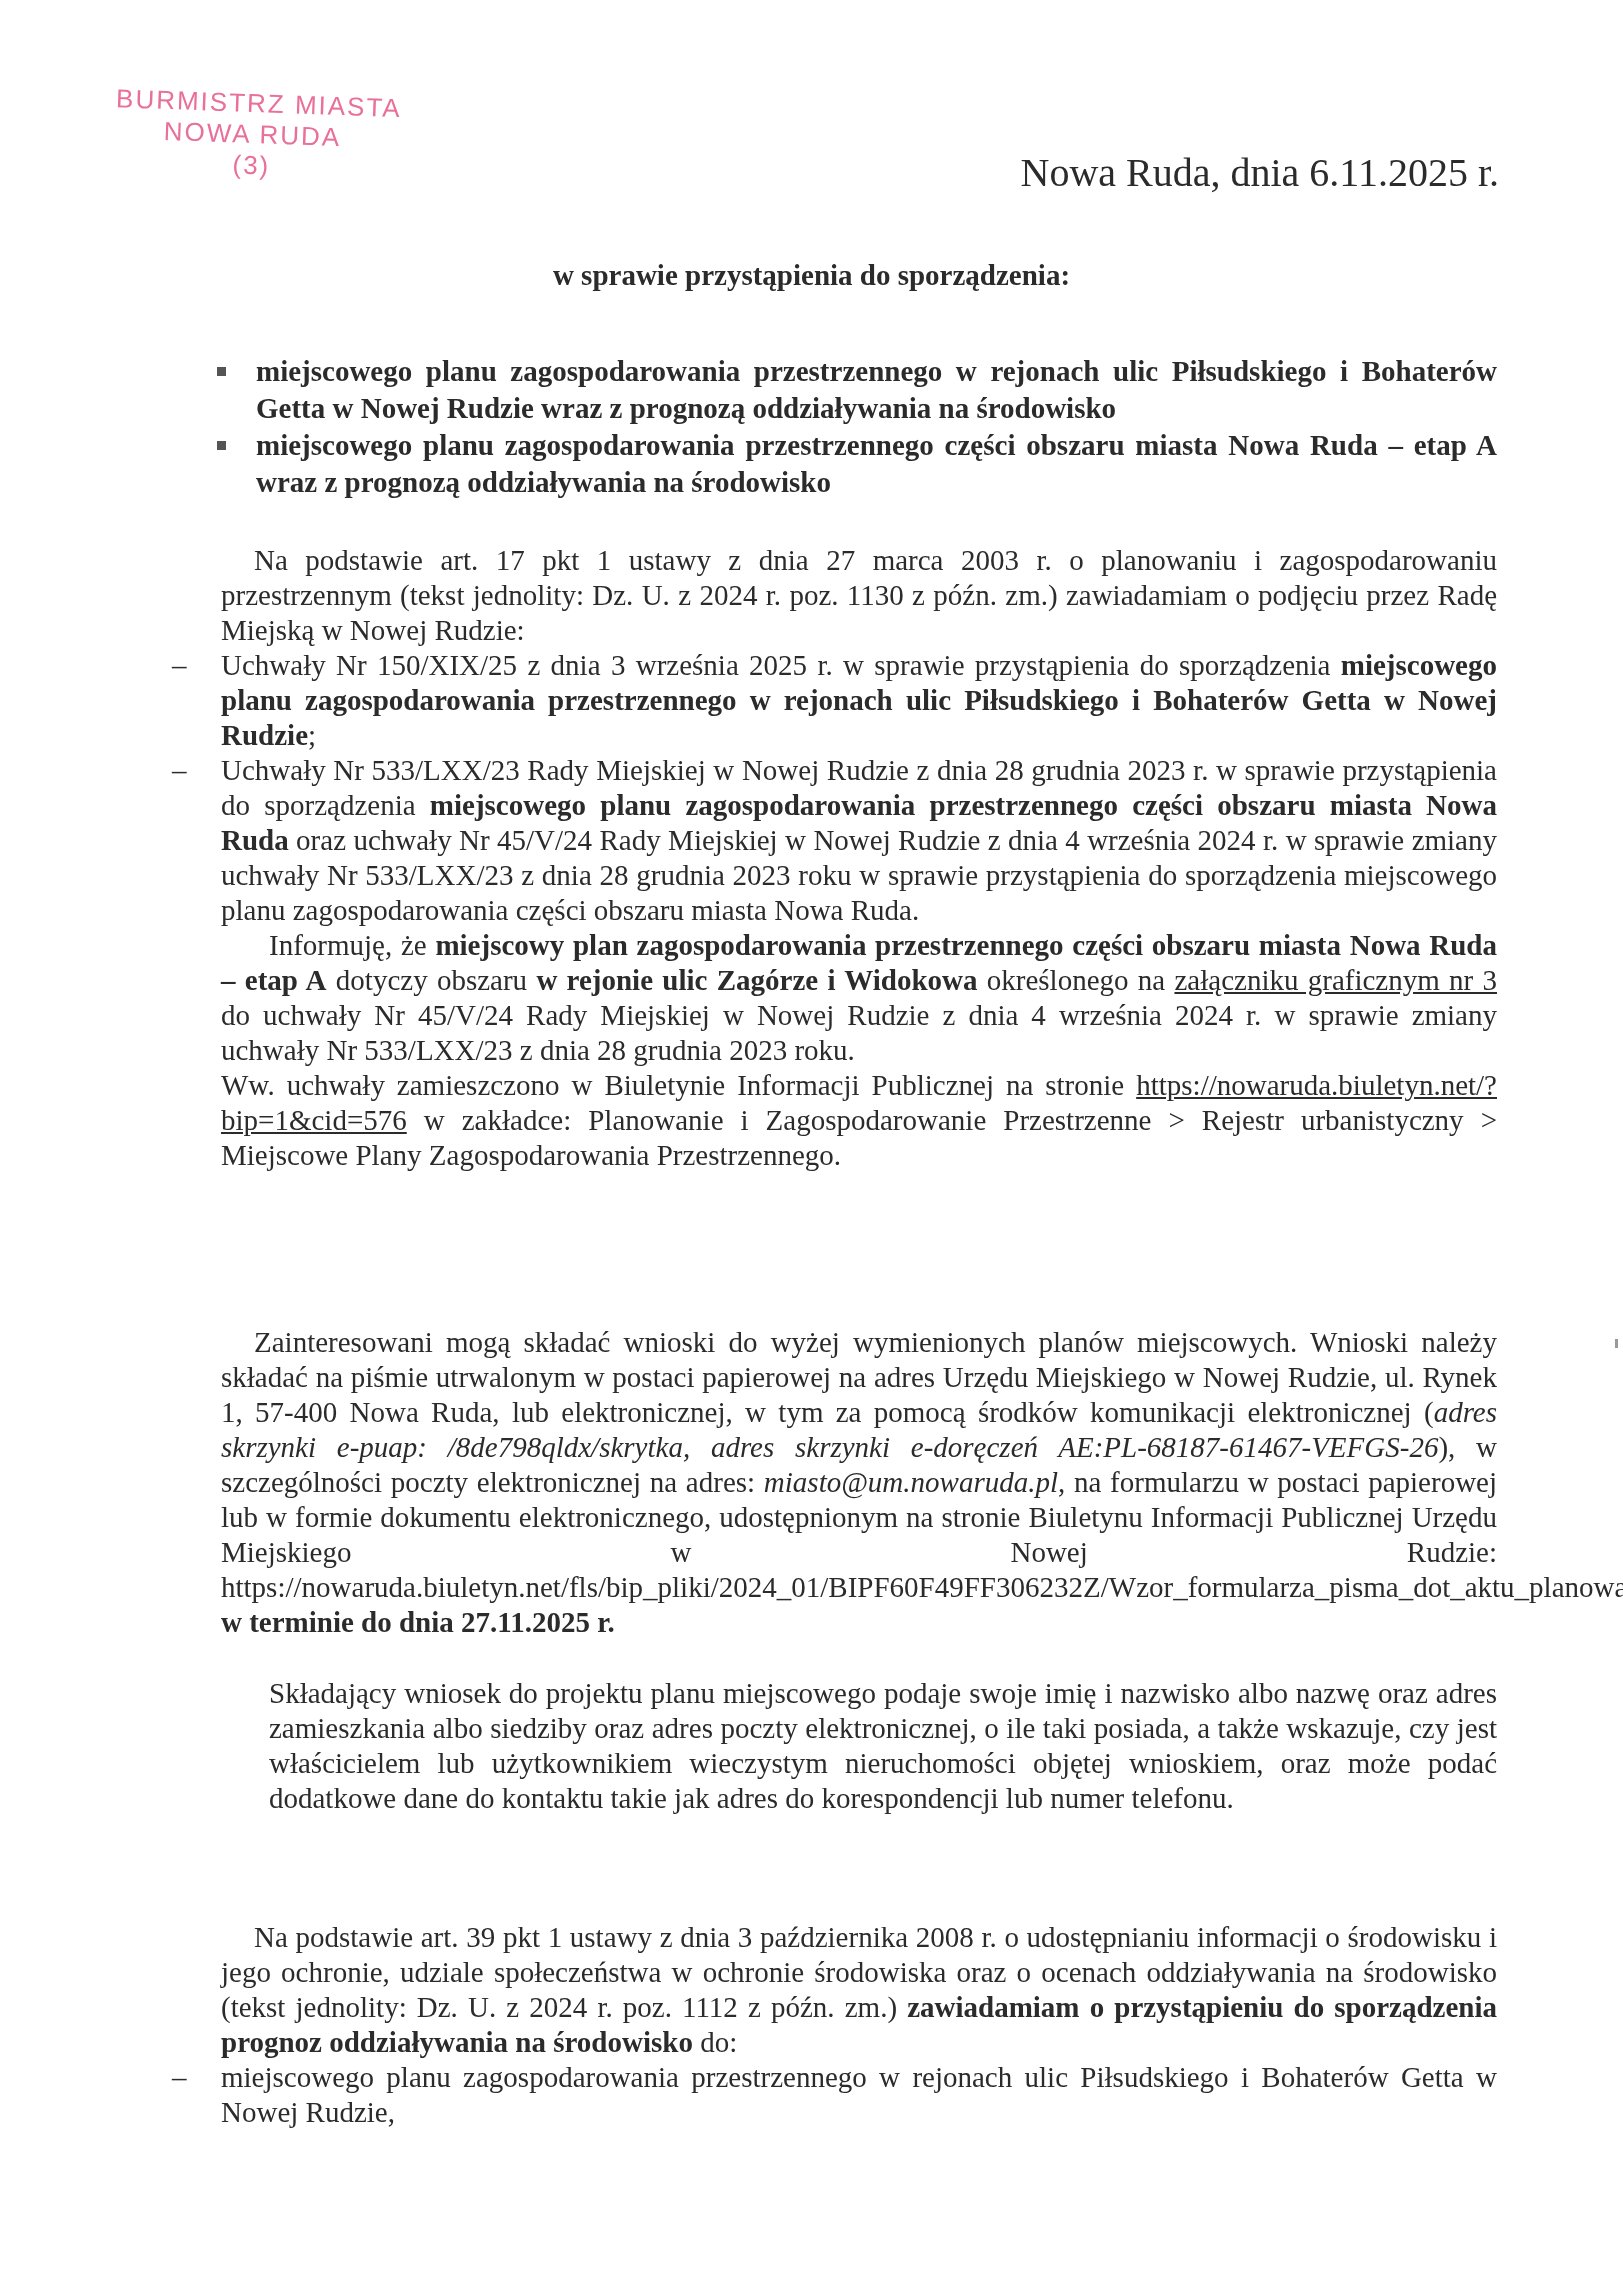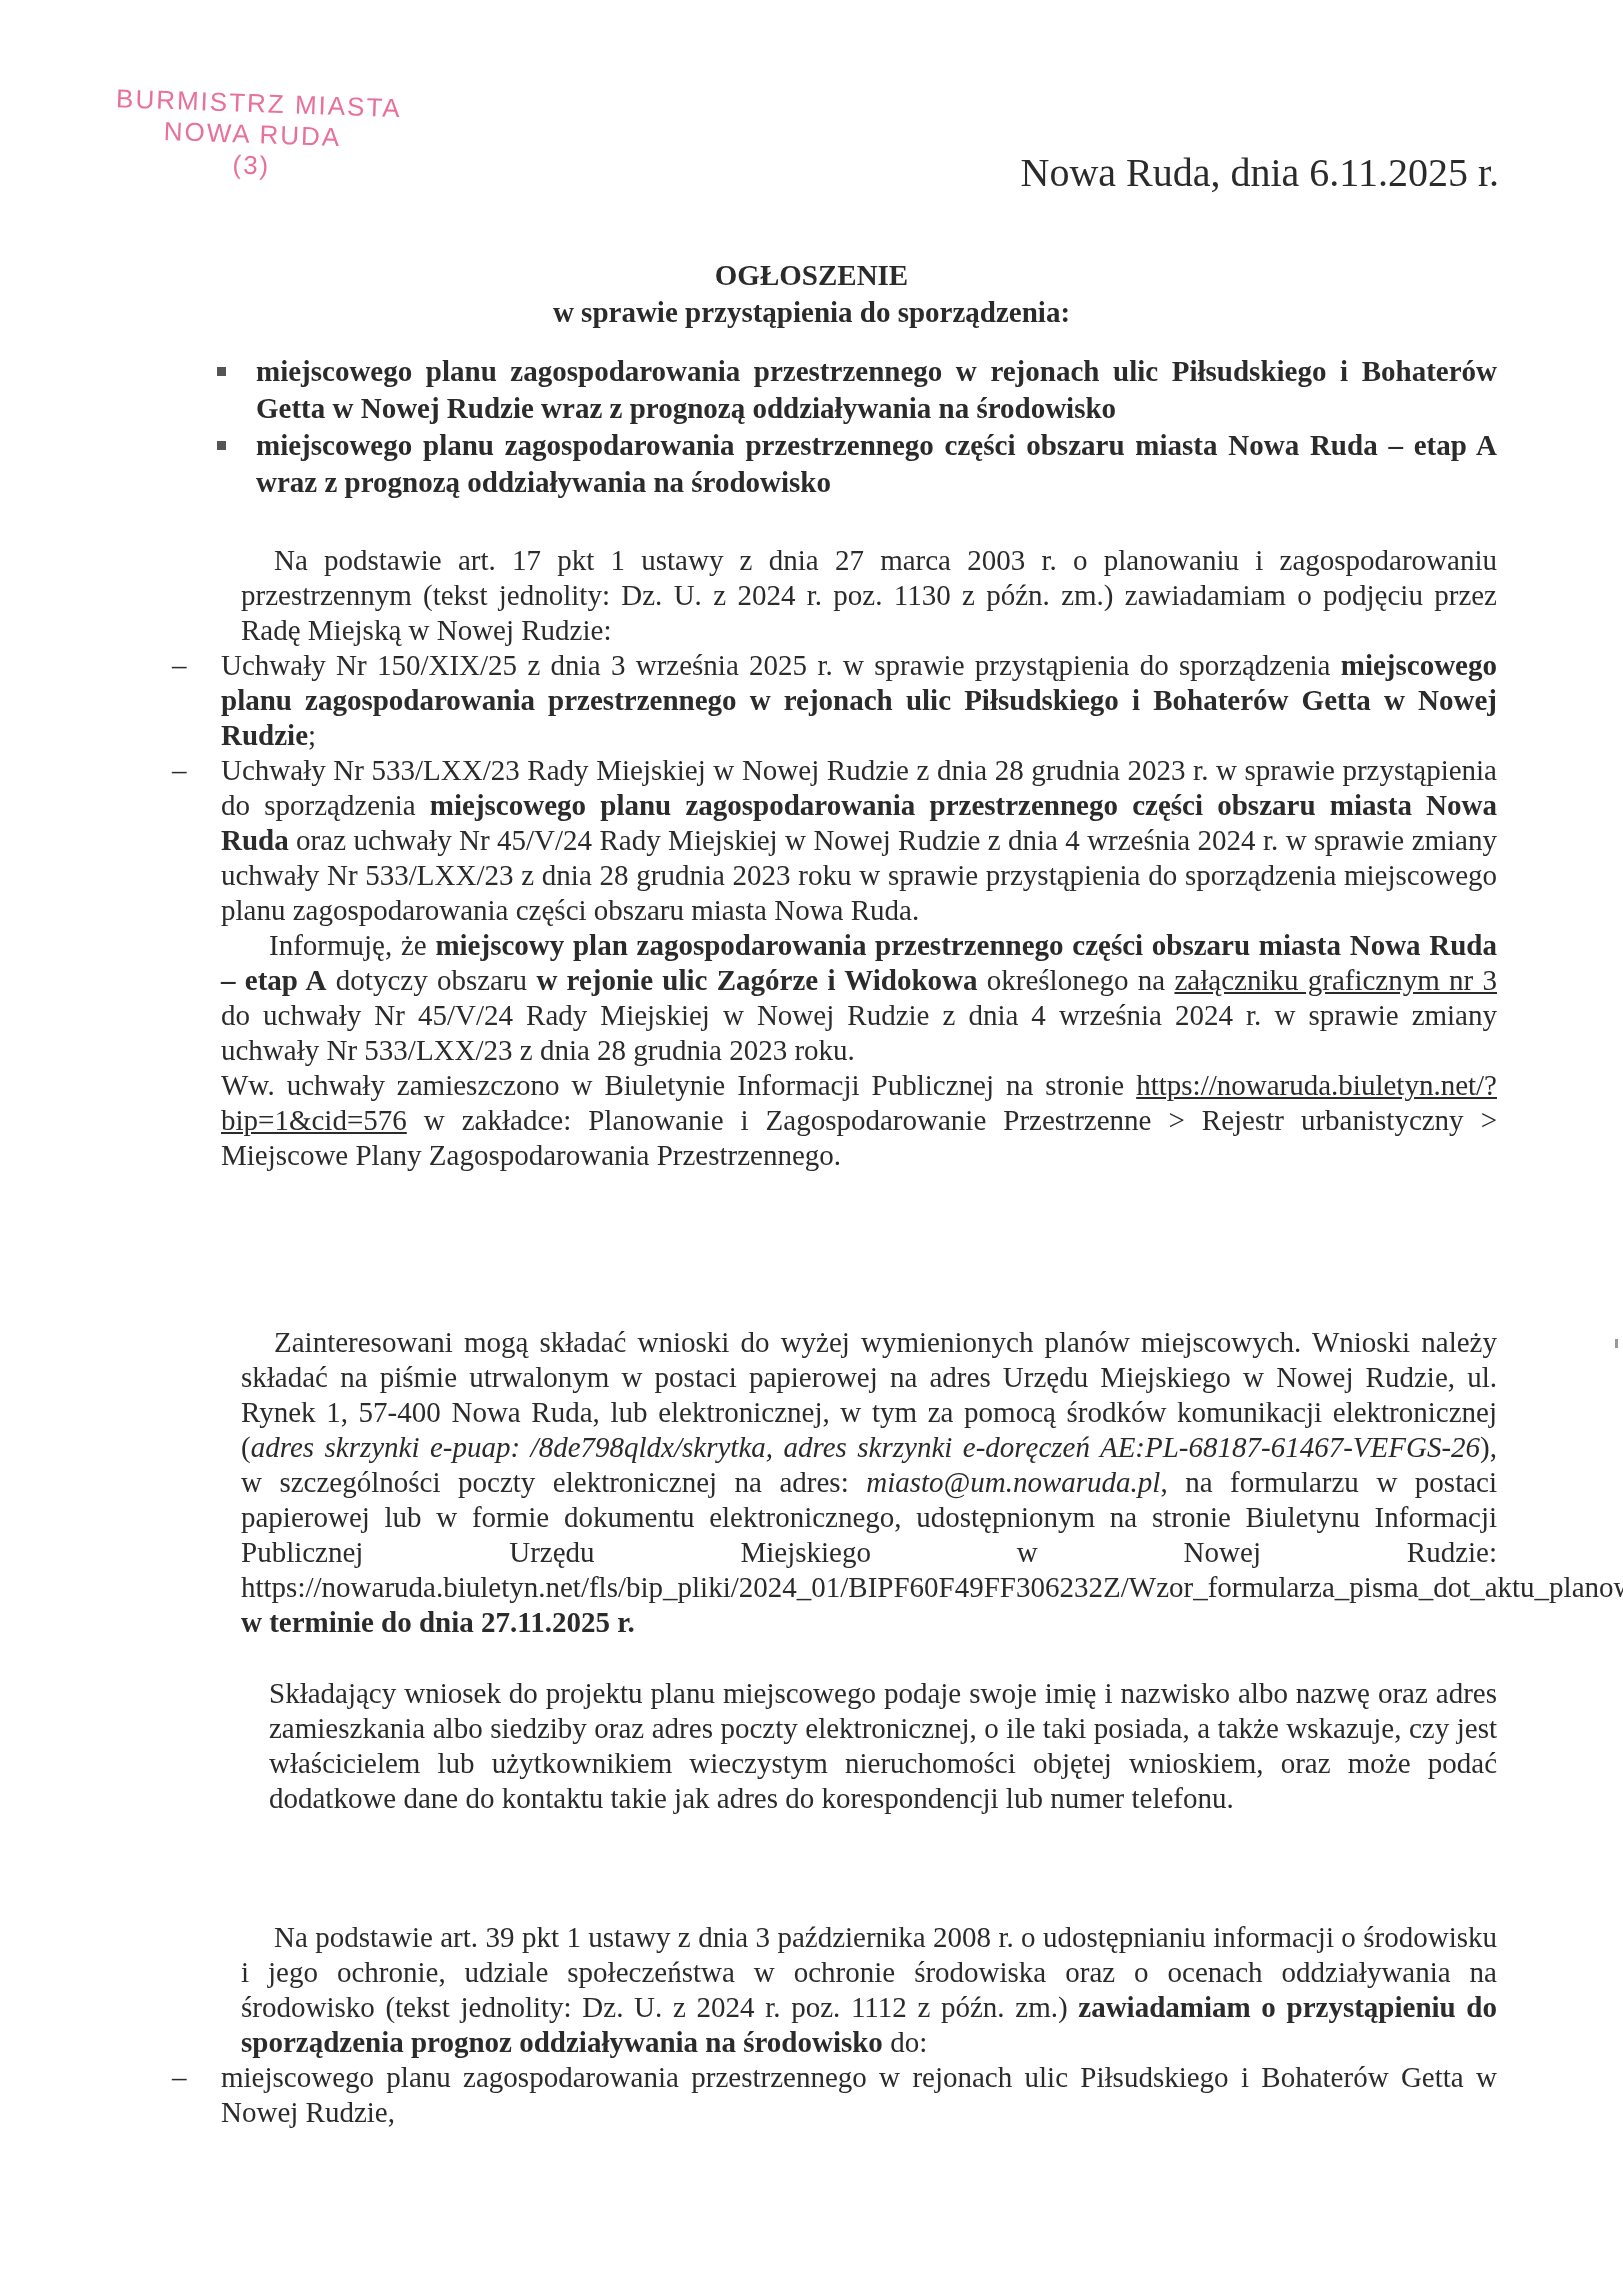--- a/index.html
+++ b/index.html
@@ -29,21 +29,21 @@
   }
   .bullets li { position: relative; padding-left: 33px; text-align: justify; text-align-last: left; }
   .bullets .sq {
     position: absolute; left: -6.5px; top: 13.7px; width: 9.2px; height: 9.2px; background: #555;
   }
   .body {
     position: absolute; left: 221px; right: 126px; font-size: 29px; line-height: 35px;
     text-align: justify;
   }
   .p1 { top: 543px; }
-  .indent { text-indent: 33px; margin-left: 20px; }
+  .indent { text-indent: 33px; }
   .dash-list { margin: 0; padding: 0; list-style: none; }
   .dash-list li { position: relative; padding-left: 0; margin-left: 0; }
   .dash-list .dash { position: absolute; left: -49px; top: 0; }
   .dash-list .item-text { display: block; }
   .informuje { text-indent: 48px; }
   .u { text-decoration: underline; }
   .p2 { top: 1325px; }
   .p3 { top: 1676px; margin-left: 48px; }
   .p4 { top: 1920px; }
   b { font-weight: bold; }
@@ -55,21 +55,20 @@
 
 <div class="stamp">
   <div class="l1">BURMISTRZ MIASTA</div>
   <div>NOWA RUDA</div>
   <div>(3)</div>
 </div>
 
 <div class="dateline">Nowa Ruda, dnia 6.11.2025 r.</div>
 
 <div class="title">
-  <div>OGŁOSZENIE</div>
   <div>w sprawie przystąpienia do sporządzenia:</div>
 </div>
 
 <ul class="bullets">
   <li>
     <span class="sq"></span>
     <span>miejscowego planu zagospodarowania przestrzennego w rejonach ulic Piłsudskiego i Bohaterów Getta w Nowej Rudzie wraz z prognozą oddziaływania na środowisko</span>
   </li>
   <li>
     <span class="sq"></span>

